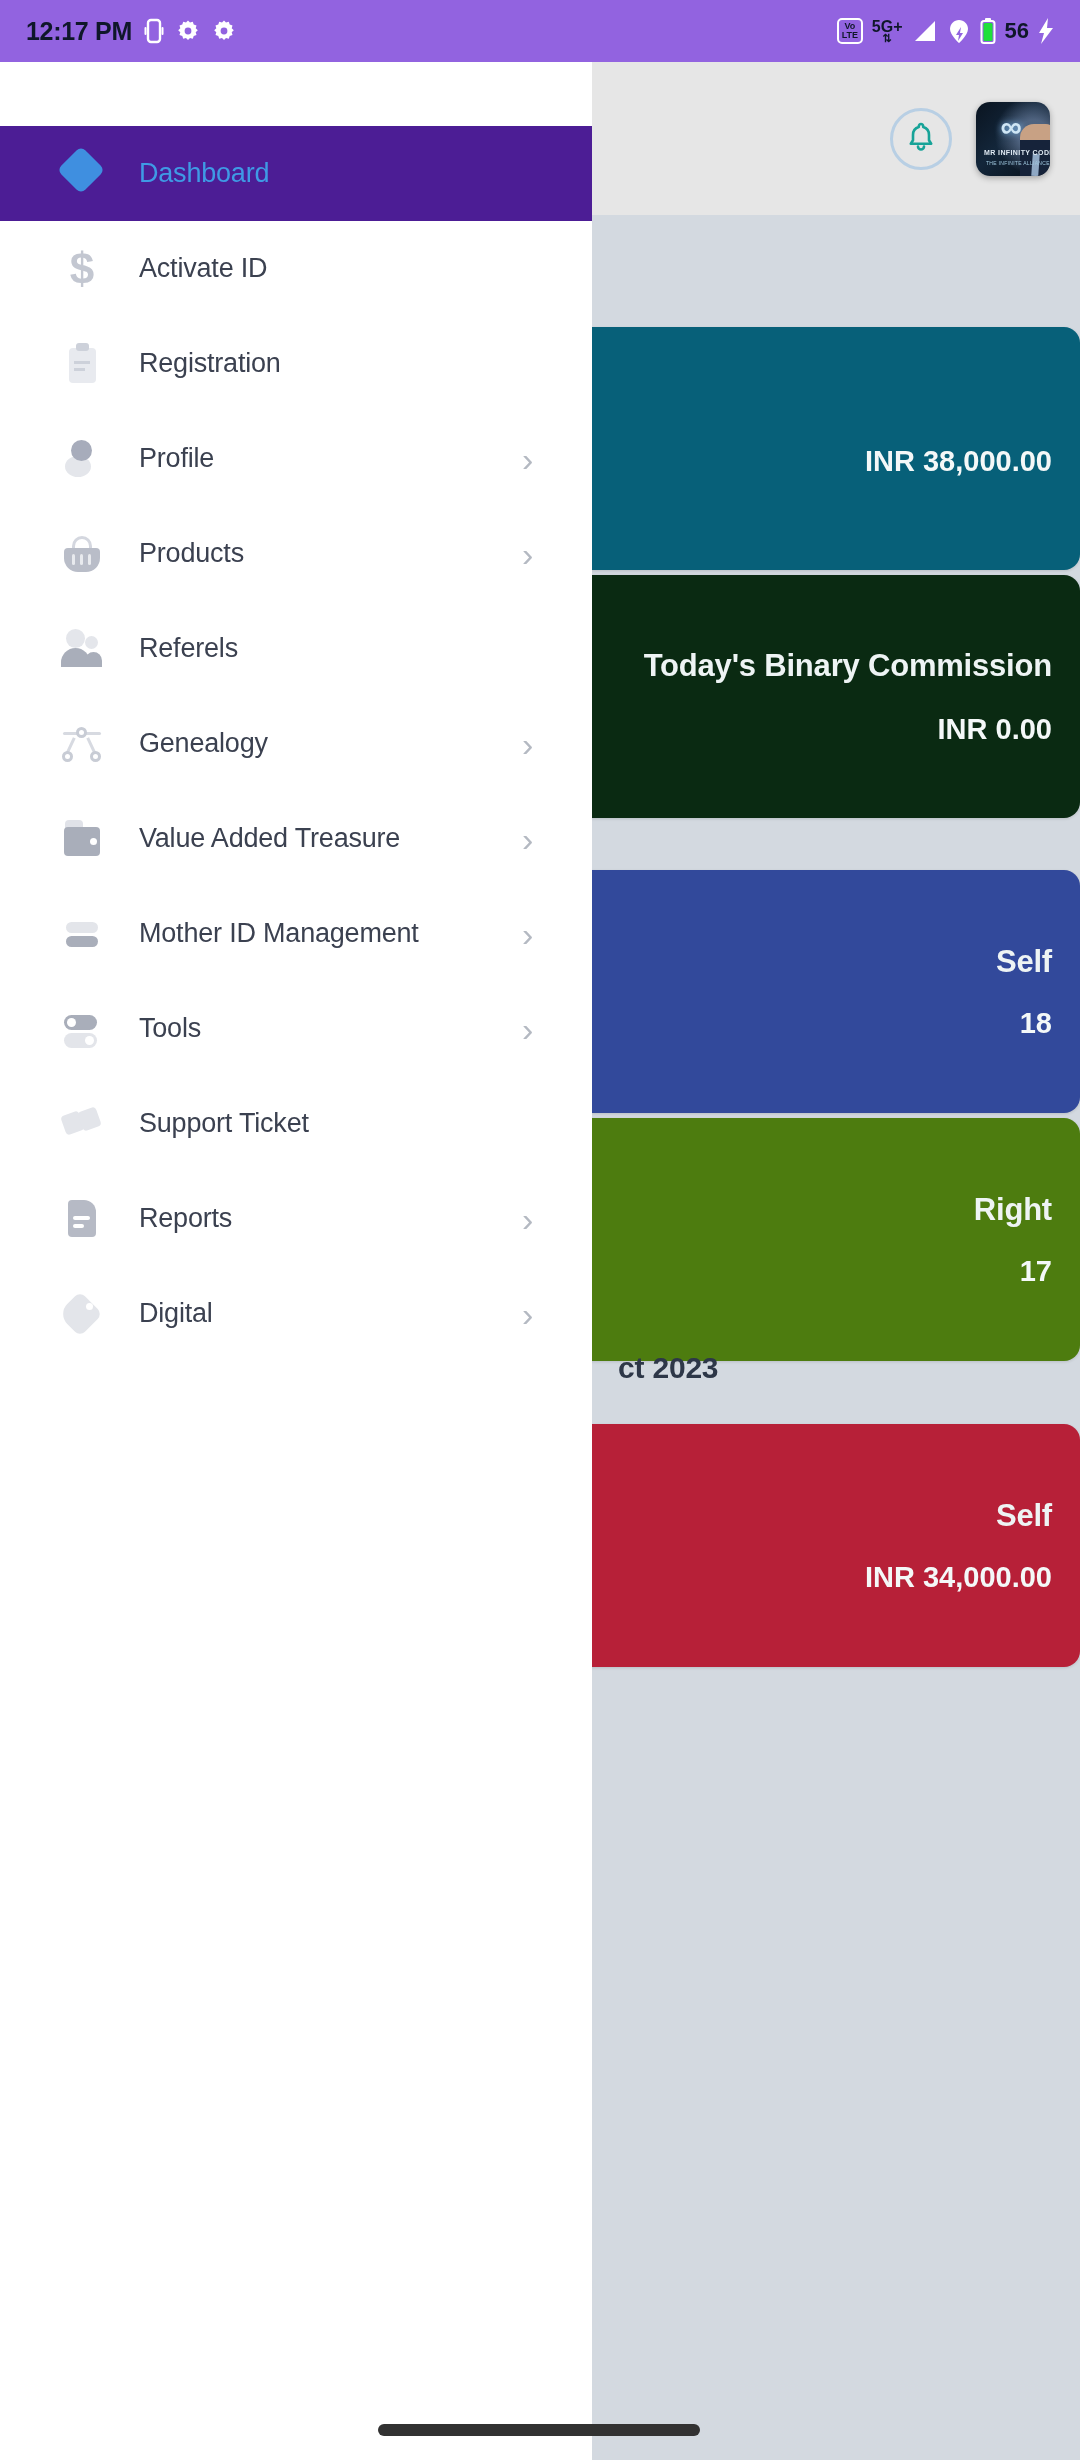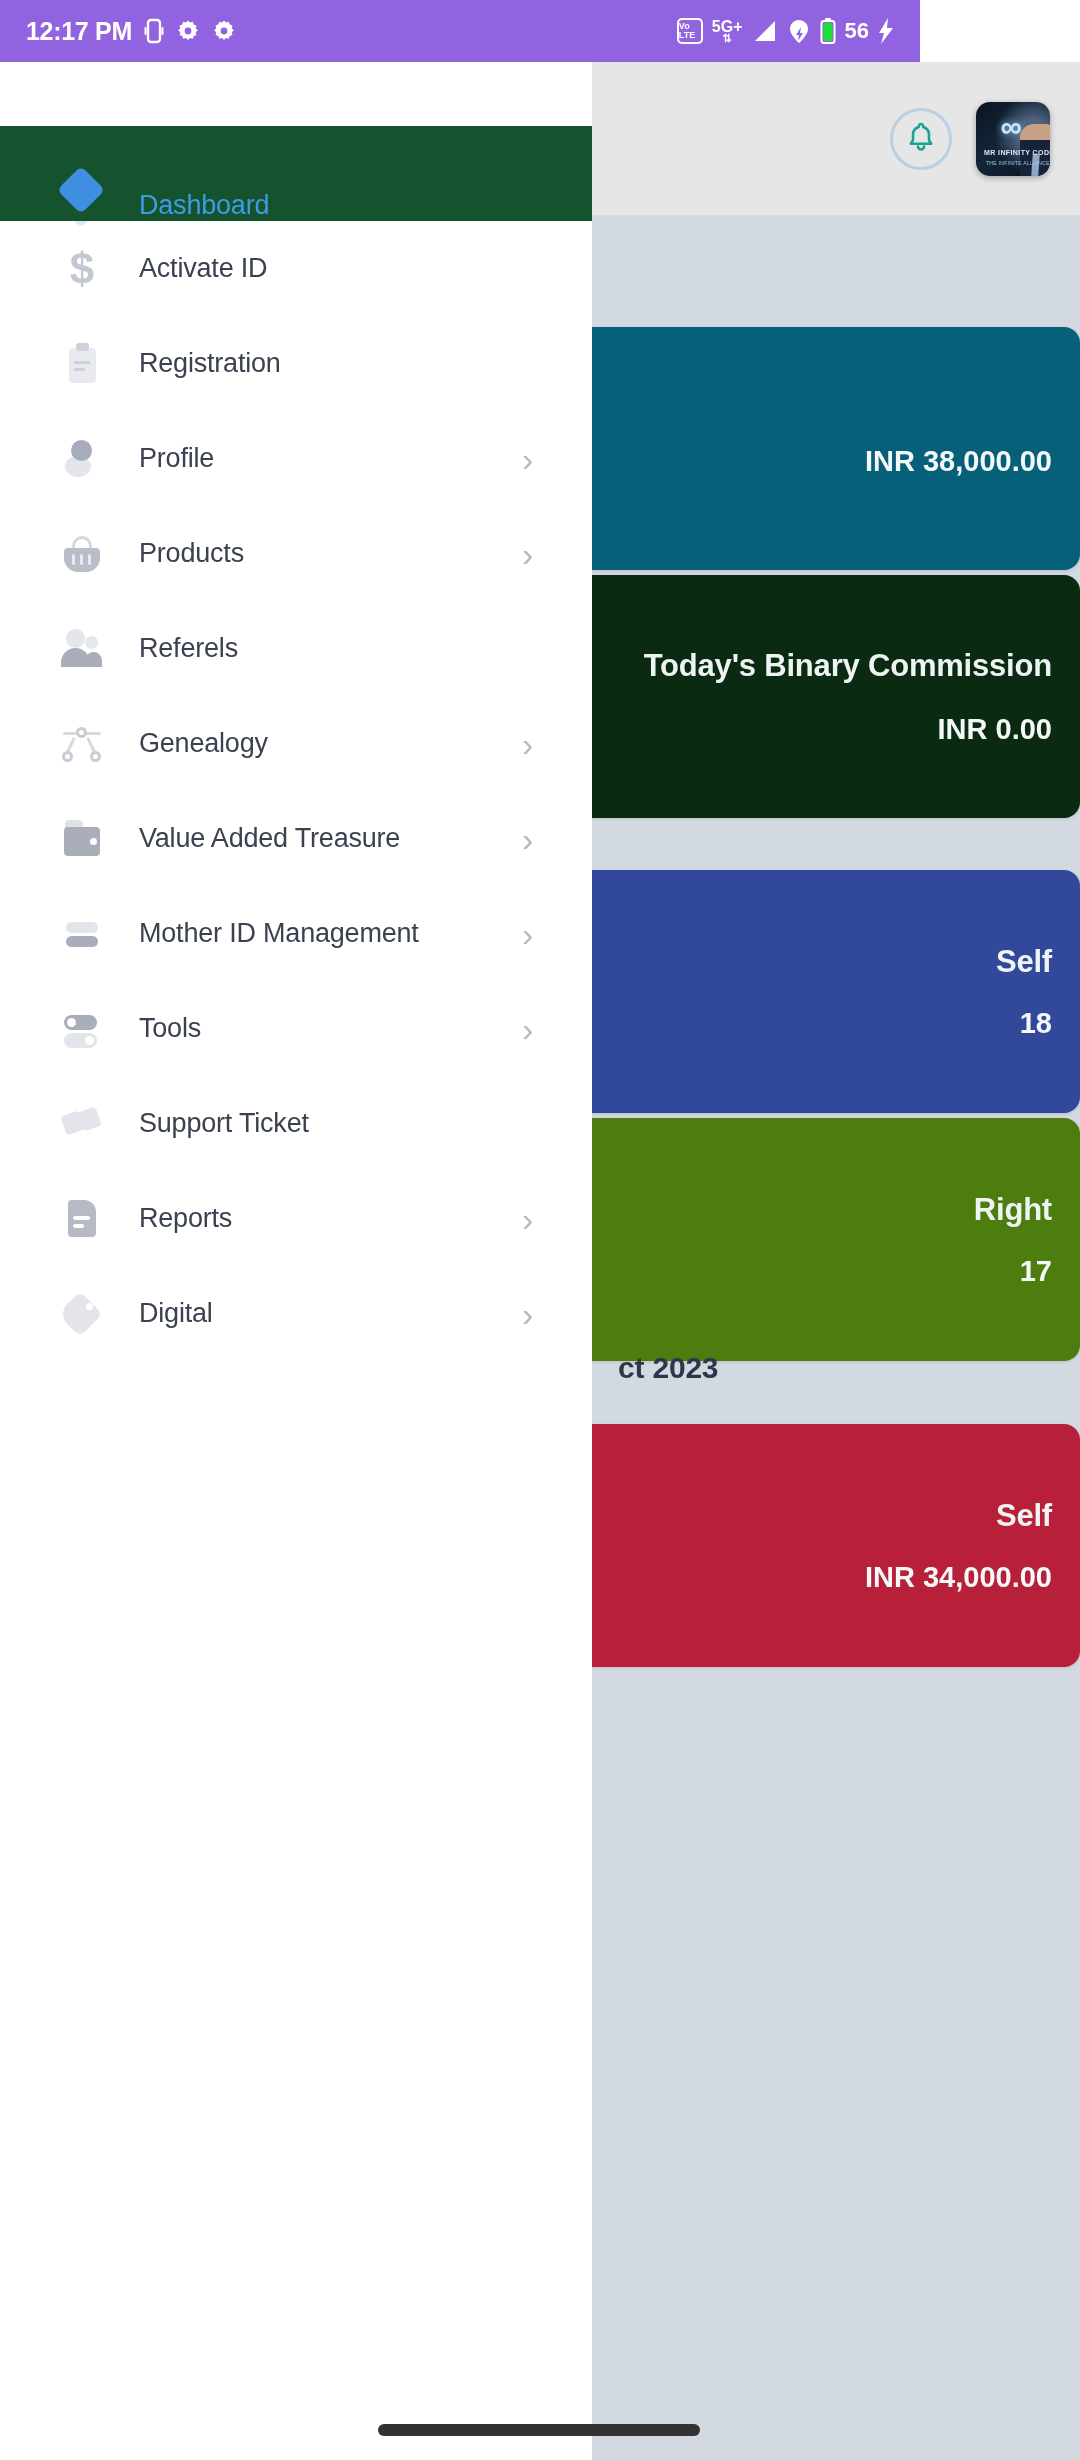--- a/index.html
+++ b/index.html
@@ -6,35 +6,35 @@
   html,body { width:1080px; height:2460px; }
   body {
     font-family:"Liberation Sans", sans-serif;
     background:#ffffff;
     position:relative;
     overflow:hidden;
   }
 
   
   #status-bar{
-    position:absolute; left:0; top:0; width:920px; height:62px;
+    position:absolute; left:0; top:0; width:1080px; height:62px;
     background:#9263e0;
     display:flex; align-items:center; justify-content:space-between;
     padding:0 26px;
-    color:#ffffff;
+    color:#0f172a;
   }
   .sb-left{ display:flex; align-items:center; gap:12px; }
   .sb-right{ display:flex; align-items:center; gap:9px; }
   .sb-time{ font-size:25px; font-weight:700; letter-spacing:-0.3px; }
   .sb-ic{ display:inline-flex; align-items:center; justify-content:center; }
 
   .volte-box{
     border:2.5px solid #fff; border-radius:5px;
     width:26px; height:26px;
-    display:flex; flex-direction:column; justify-content:center;
+    display:flex; flex-direction:column; align-items:center; justify-content:center;
     line-height:1; font-size:9px; font-weight:700;margin-left:20px;
   }
   .net-5g{ display:flex; flex-direction:column; align-items:center; line-height:1; }
   .net-5g .t{ font-size:16px; font-weight:700; }
   .net-5g .b{ font-size:11px; font-weight:700; margin-top:-2px; }
   .batt-num{ font-size:22px; font-weight:600; }
 
   
   #app-area{
     position:absolute; left:592px; top:62px; width:488px; height:2398px;
@@ -114,21 +114,21 @@
   #drawer{
     position:absolute; left:0; top:62px; width:592px; height:2398px;
     background:#ffffff;
     z-index:5;
   }
   #drawer-head{ height:64px; }
   .nav-item{
     height:95px; display:flex; align-items:center;
     padding:0 0 0 55px; position:relative;
   }
-  .nav-item.active{ background:#14532d;align-items:flex-end; }
+  .nav-item.active{ background:#4c1d95; }
   .nav-icon{
     width:54px; min-width:54px; height:54px;
     display:flex; align-items:center; justify-content:center;
     position:relative;
   }
   .nav-label{
     margin-left:30px; font-size:27px; color:#3b4150;
     font-weight:500; letter-spacing:-0.2px; white-space:nowrap;
   }
   .nav-item.active .nav-label{ color:#3f9ae5; }

